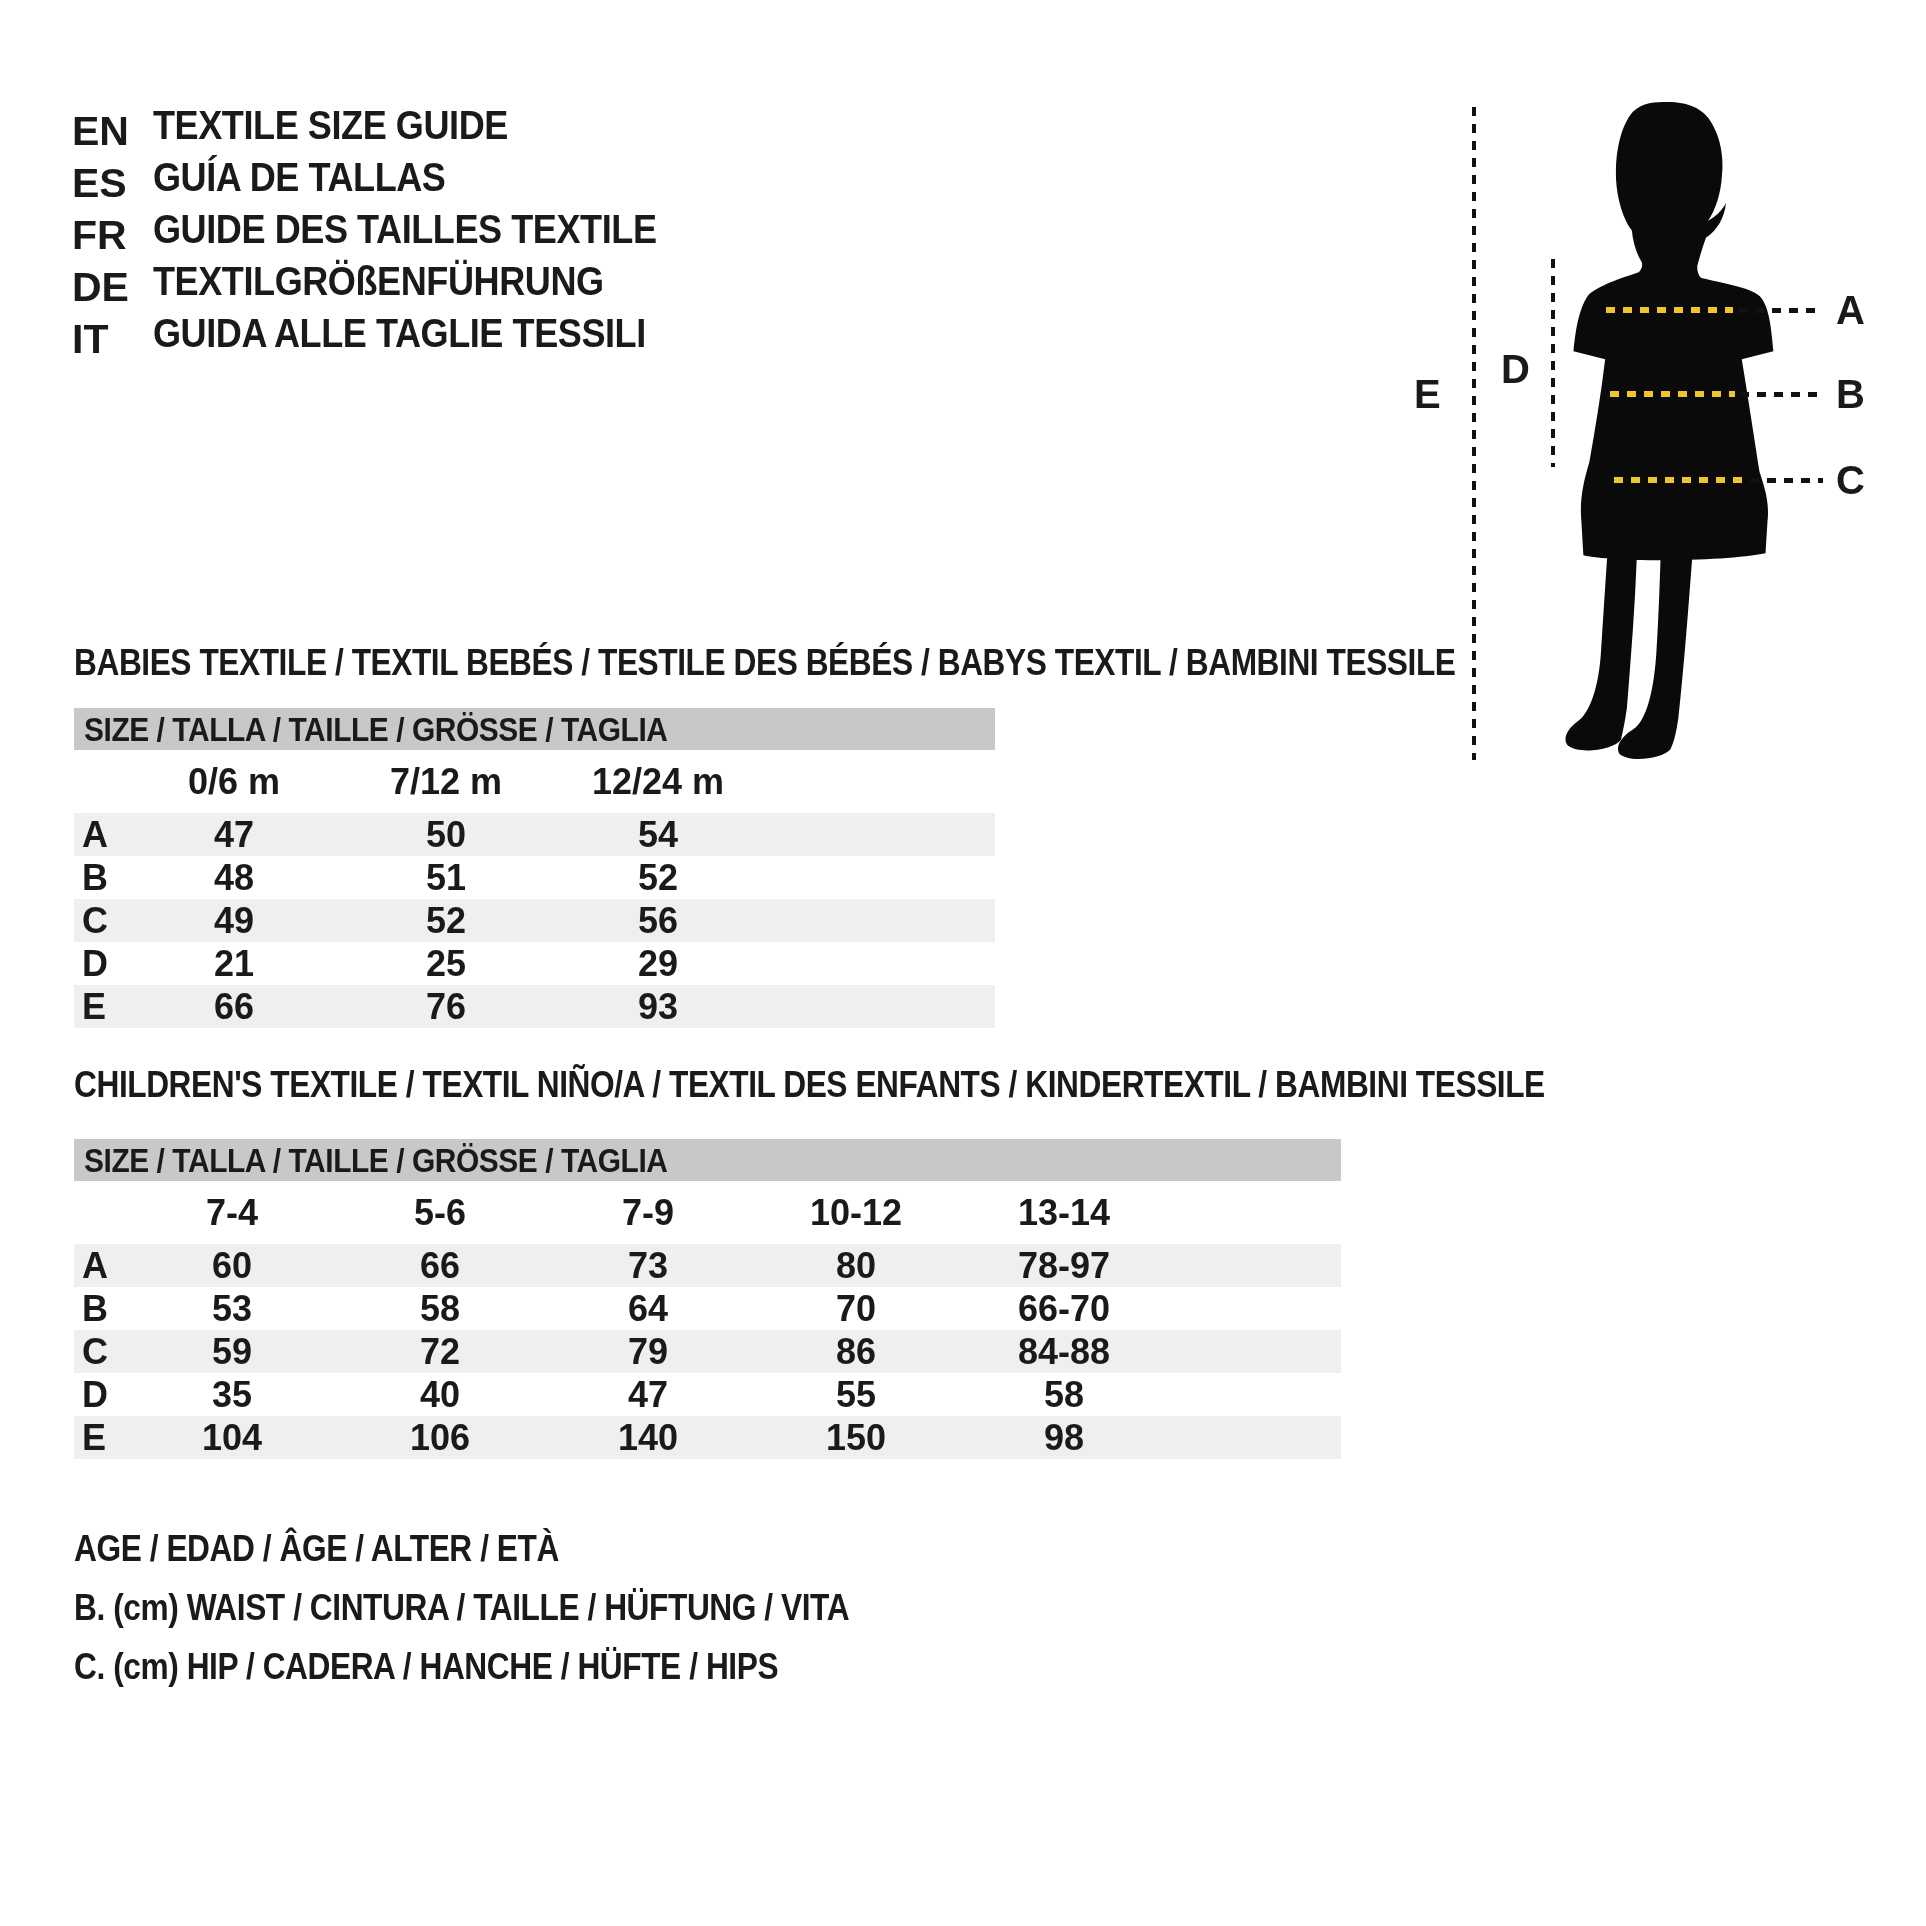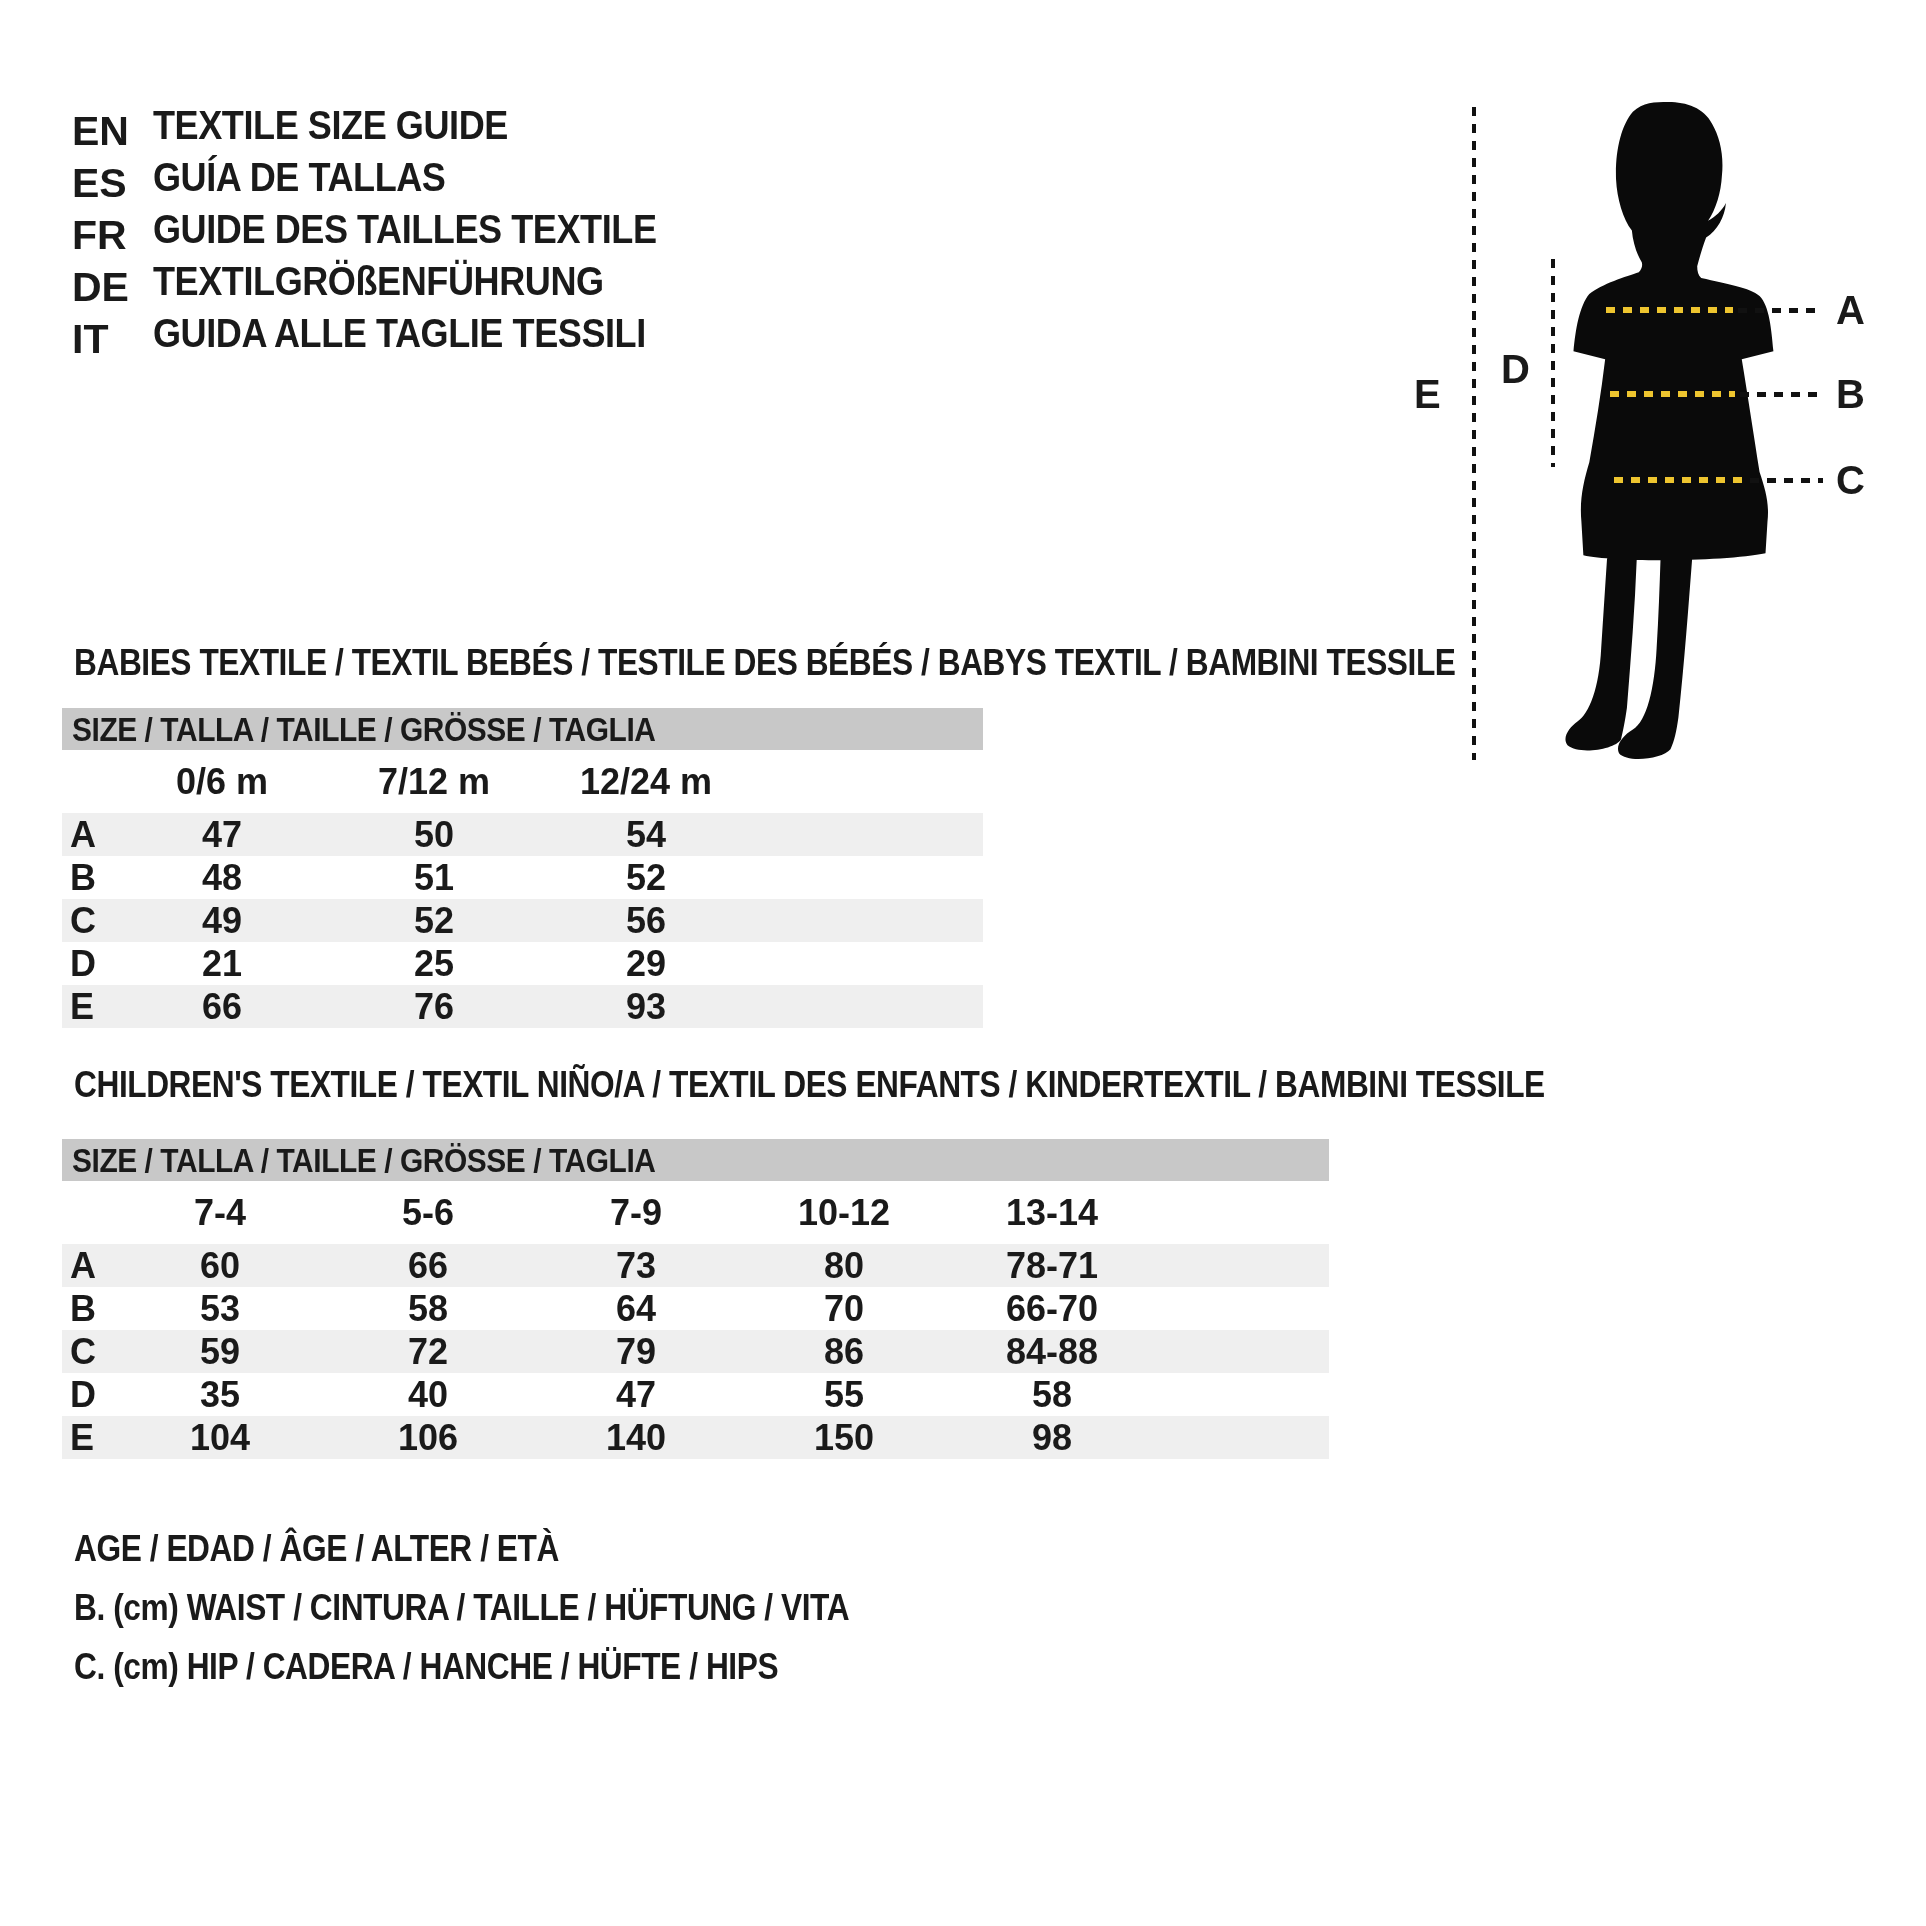--- a/index.html
+++ b/index.html
@@ -9,21 +9,21 @@
   }
   .cond{transform:scaleX(0.88);transform-origin:0 50%;white-space:nowrap;letter-spacing:-0.5px;font-stretch:condensed;}
   
   .lang-block{position:absolute;left:72px;top:99px;}
   .lang-row{display:flex;height:52px;align-items:center;font-size:41px;font-weight:600;}
   .lang-code{width:81px;flex:0 0 81px;margin-top:12px;}
   .lang-title{white-space:nowrap;}
   
   .section-title{position:absolute;left:74px;font-size:36px;font-weight:600;white-space:nowrap;}
   
-  .size-table{position:absolute;left:62px;}
+  .size-table{position:absolute;left:74px;}
   .tbl-header{height:42px;background:#c8c8c8;display:flex;align-items:center;font-size:34px;font-weight:600;padding-left:10px;box-sizing:border-box;}
   .tbl-colhead{height:63px;display:flex;align-items:center;font-size:36px;font-weight:600;}
   .tbl-row{height:43px;display:flex;align-items:center;font-size:36px;font-weight:600;}
   .tbl-row.stripe{background:#efefef;}
   .rlabel{flex:0 0 54px;padding-left:8px;box-sizing:border-box;}
   .cell{text-align:center;}
   .babies .cell{flex:0 0 212px;}
   .children .cell{flex:0 0 208px;}
   
   .legend{position:absolute;left:74px;top:1519px;}
@@ -158,21 +158,21 @@
       <span class="cell">7-9</span>
       <span class="cell">10-12</span>
       <span class="cell">13-14</span>
     </div>
     <div class="tbl-row stripe">
       <span class="rlabel">A</span>
       <span class="cell">60</span>
       <span class="cell">66</span>
       <span class="cell">73</span>
       <span class="cell">80</span>
-      <span class="cell">78-71</span>
+      <span class="cell">78-97</span>
     </div>
     <div class="tbl-row">
       <span class="rlabel">B</span>
       <span class="cell">53</span>
       <span class="cell">58</span>
       <span class="cell">64</span>
       <span class="cell">70</span>
       <span class="cell">66-70</span>
     </div>
     <div class="tbl-row stripe">

